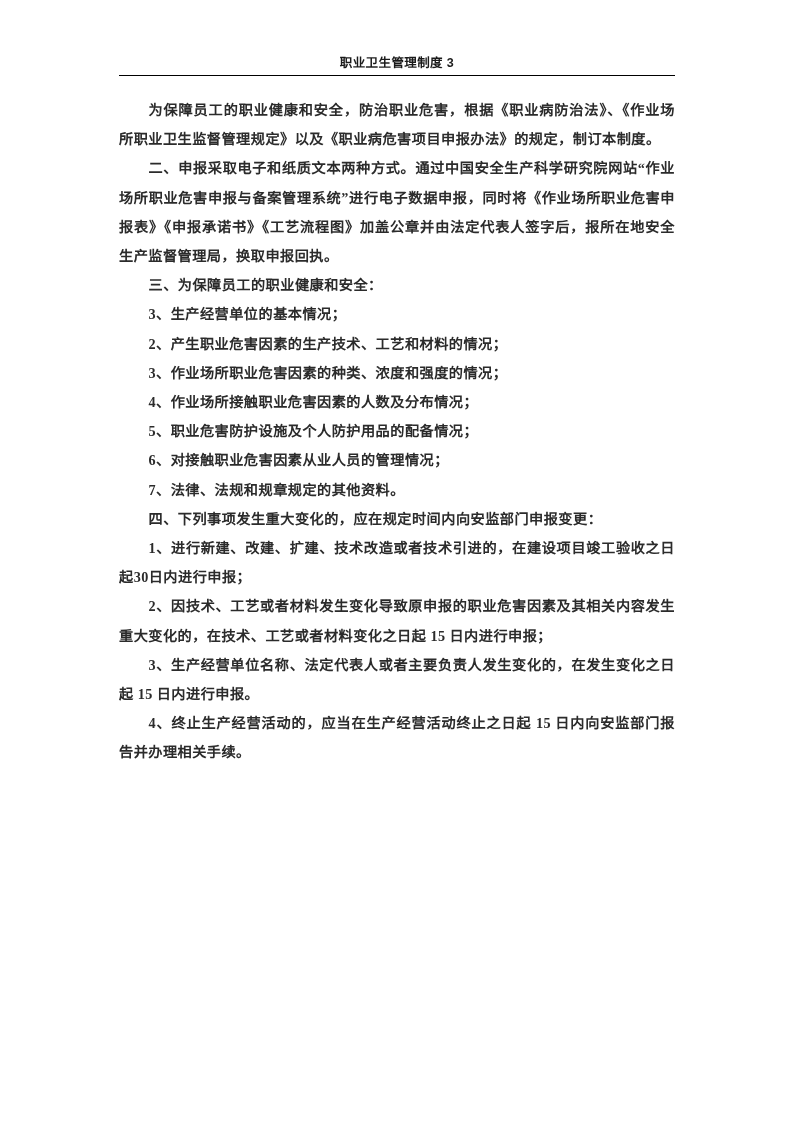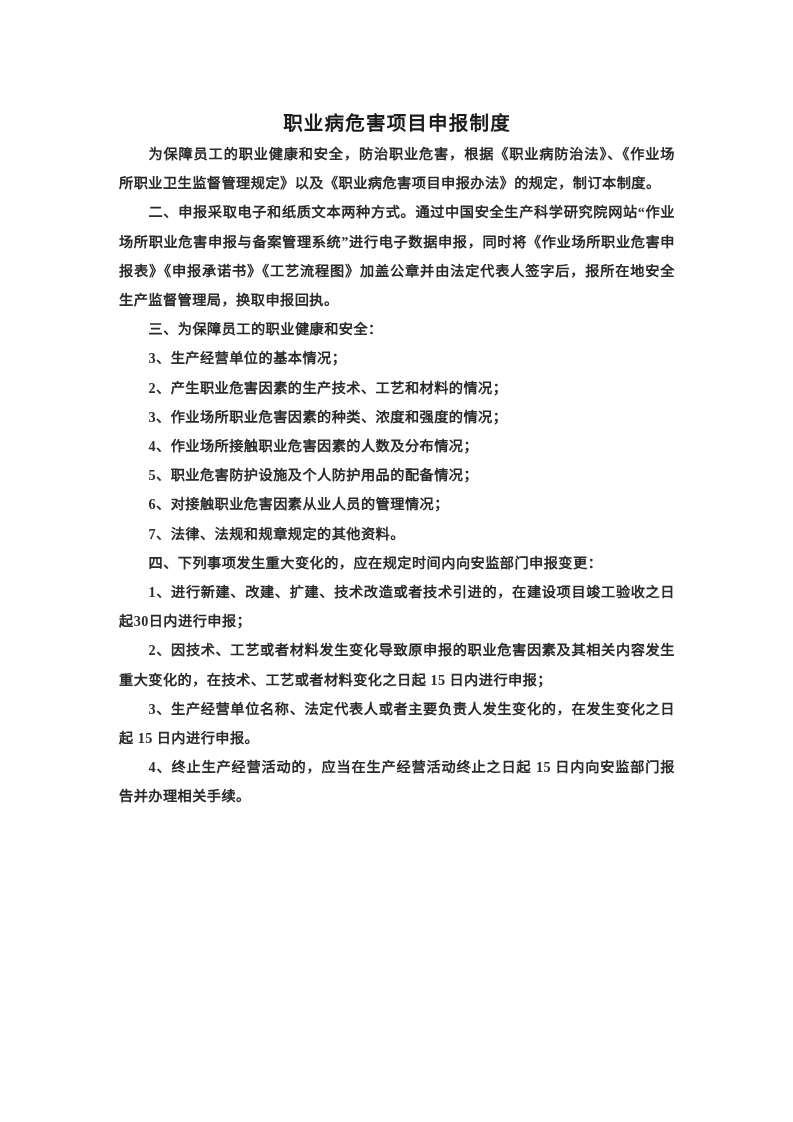--- a/index.html
+++ b/index.html
@@ -110,25 +110,28 @@
     vertical-align: baseline;
     height: 14px;
     margin: 0 1px;
   }
 </style>
 </head>
 <body>
 
 <div class="page">
 
+  <div class="header-block">
+    <div class="header-title">职业卫生管理制度 3</div>
+    <div class="header-rule"></div>
+  </div>
 
   <div class="content">
 
 
-    <h1 class="doc-title">职业病危害项目申报制度</h1>
 
     <div class="body-block">
 
       <p class="para indent">为保障员工的职业健康和安全，防治职业危害，根据《职业病防治法》、《作业场所职业卫生监督管理规定》以及《职业病危害项目申报办法》的规定，制订本制度。</p>
 
 
       <p class="para indent">二、申报采取电子和纸质文本两种方式。通过中国安全生产科学研究院网站“作业场所职业危害申报与备案管理系统”进行电子数据申报，同时将《作业场所职业危害申报表》《申报承诺书》《工艺流程图》加盖公章并由法定代表人签字后，报所在地安全生产监督管理局，换取申报回执。</p>
 
       <p class="para indent">三、为保障员工的职业健康和安全：</p>
 

